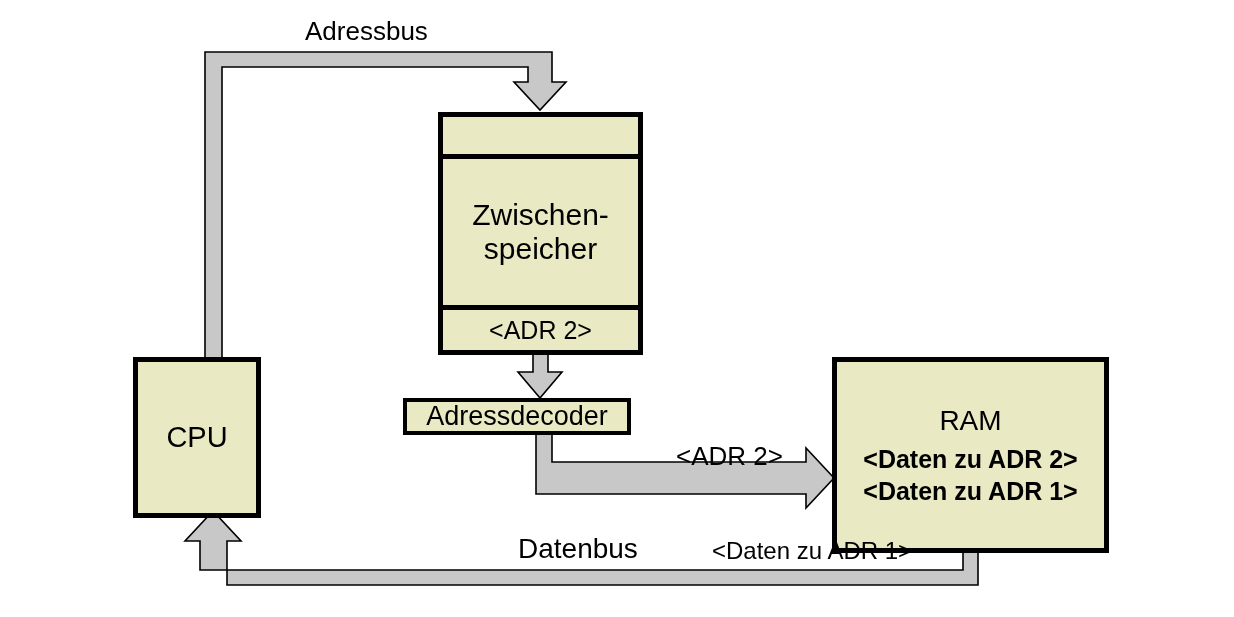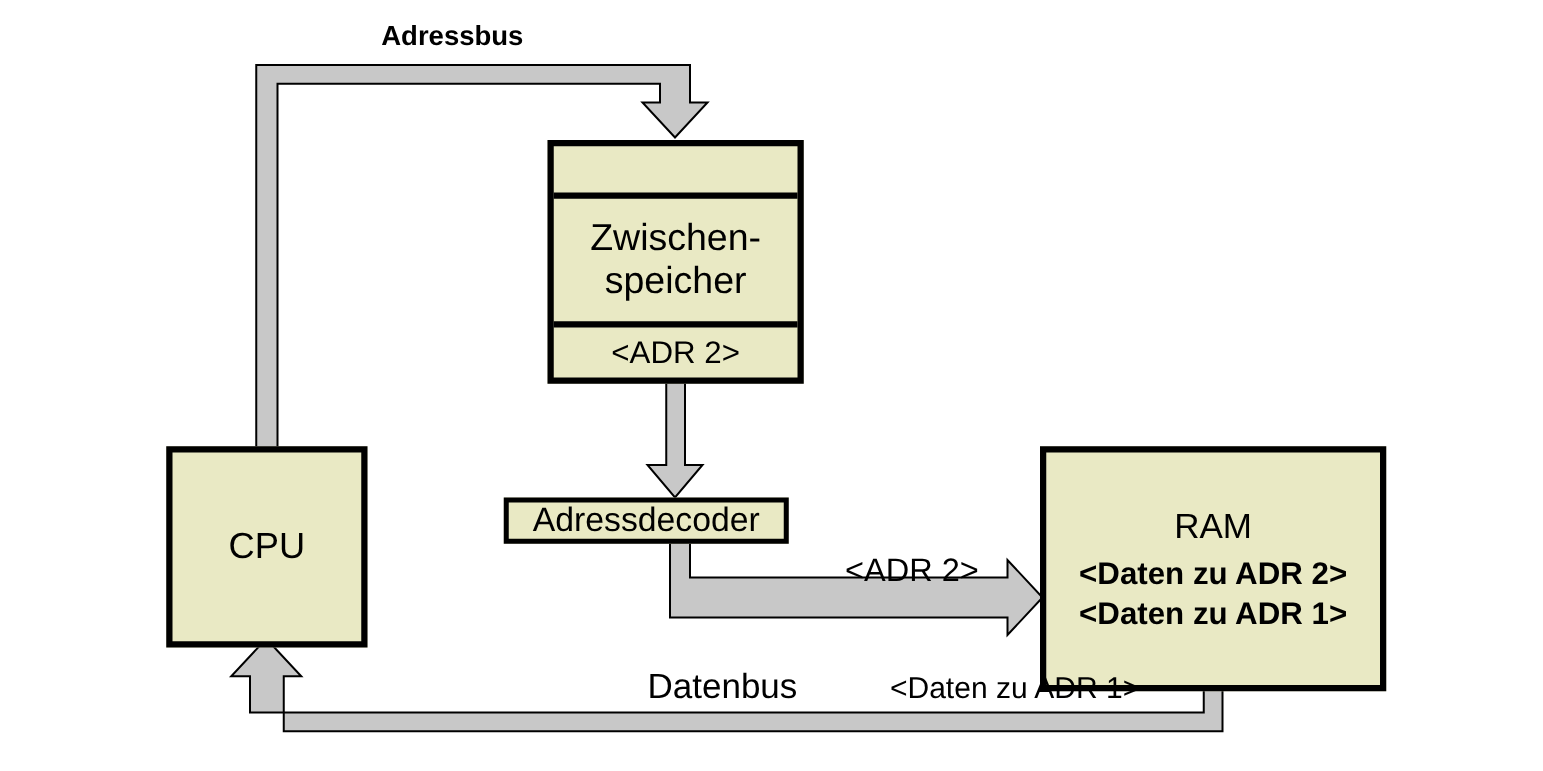--- a/index.html
+++ b/index.html
@@ -38,21 +38,21 @@
     text-align: center;
     line-height: 1.12;
     white-space: pre-line;
   }
 
   
   #zwischenspeicher {
     left: 438px;
     top: 112px;
     width: 205px;
-    height: 195px;
+    height: 243px;
     padding: 0;
     justify-content: flex-start;
   }
   #zs-cell-empty {
     height: 42px;
     border-bottom: 5px solid #000000;
     box-sizing: border-box;
   }
   #zs-cell-main {
     flex: 1 1 auto;
@@ -69,21 +69,21 @@
     display: flex;
     align-items: center;
     justify-content: center;
   }
   #zs-cell-adr .node-label { font-size: 25px; }
 
   
   #cpu {
     left: 133px;
     top: 357px;
-    width: 161px;
+    width: 128px;
     height: 161px;
   }
   #cpu .node-label { font-size: 29px; }
 
   
   #adressdecoder {
     left: 403px;
     top: 398px;
     width: 228px;
     height: 37px;
@@ -103,21 +103,21 @@
   #ram-title { font-size: 28px; margin-bottom: 7px; }
   #ram-line-1, #ram-line-2 { font-size: 25px; line-height: 1.28; font-weight: bold; }
 
   
   .floating-label {
     position: absolute;
     white-space: nowrap;
     z-index: 4;
     background: transparent;
   }
-  #label-adressbus { left: 305px; top: 16px; font-size: 22px; font-weight: bold; }
+  #label-adressbus { left: 305px; top: 16px; font-size: 26px; }
   #label-adr2-wire { left: 676px; top: 441px; font-size: 26px; }
   #label-datenbus  { left: 518px; top: 533px; font-size: 28px; }
   #label-daten-adr1{ left: 712px; top: 537px; font-size: 24px; }
 </style>
 </head>
 <body>
 
 <div id="stage">
 
   <svg class="svg-layer" viewBox="0 0 1234 617">

